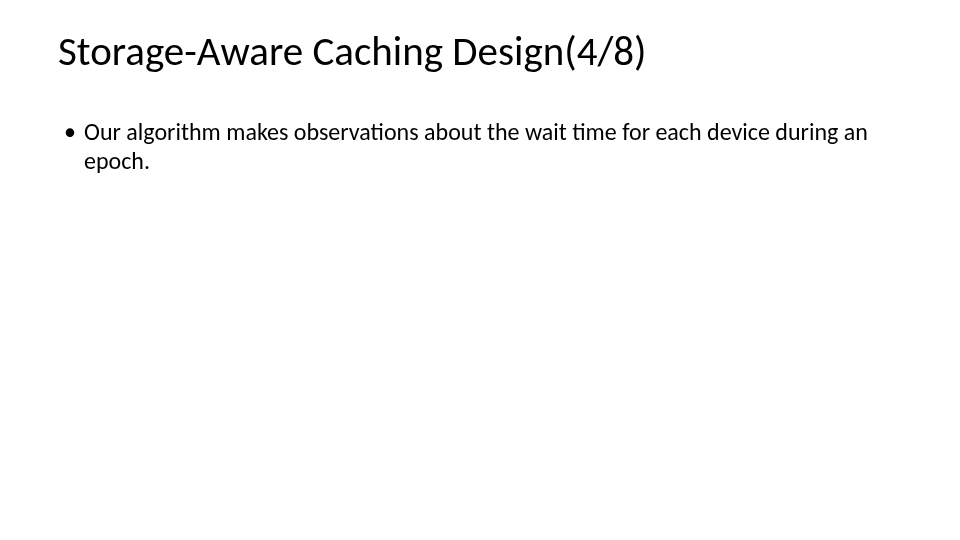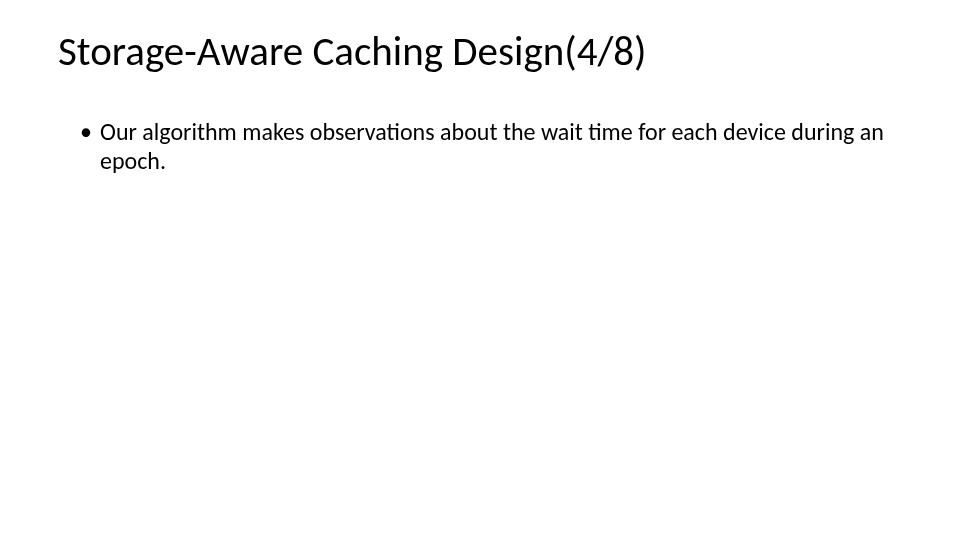--- a/index.html
+++ b/index.html
@@ -20,21 +20,21 @@
   }
   .title {
     font-size: 41px;
     font-weight: 400;
     letter-spacing: 0px;
     margin: 0 0 42px 0;
     line-height: 1.15;
   }
   ul.bullets {
     list-style: none;
-    margin: 16px;
+    margin: 0;
     padding: 0 0 0 6px;
   }
   ul.bullets li {
     position: relative;
     font-size: 24px;
     line-height: 1.22;
     padding-left: 20px;
     margin-bottom: 42px;
   }
   ul.bullets li::before {

